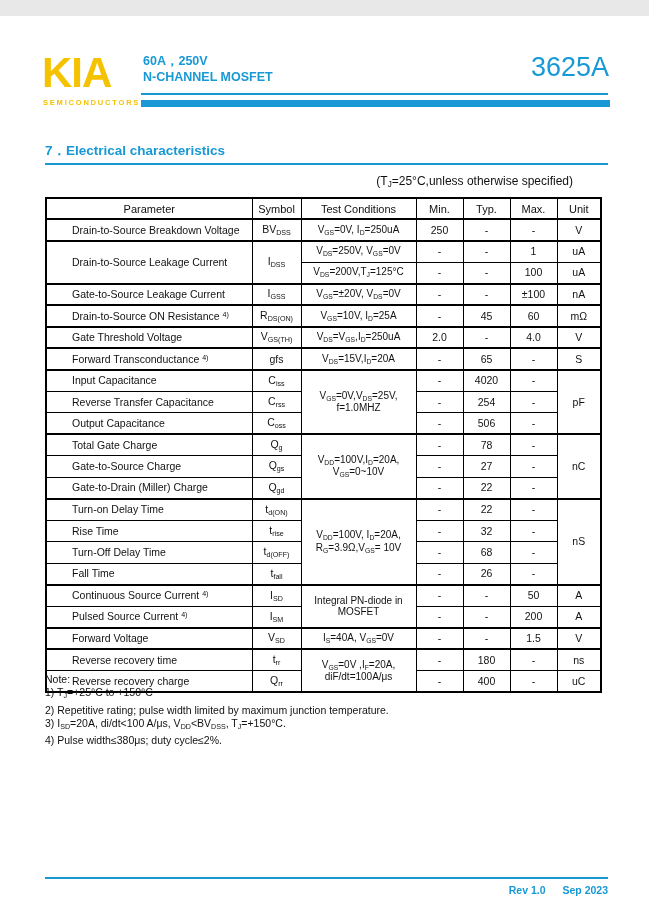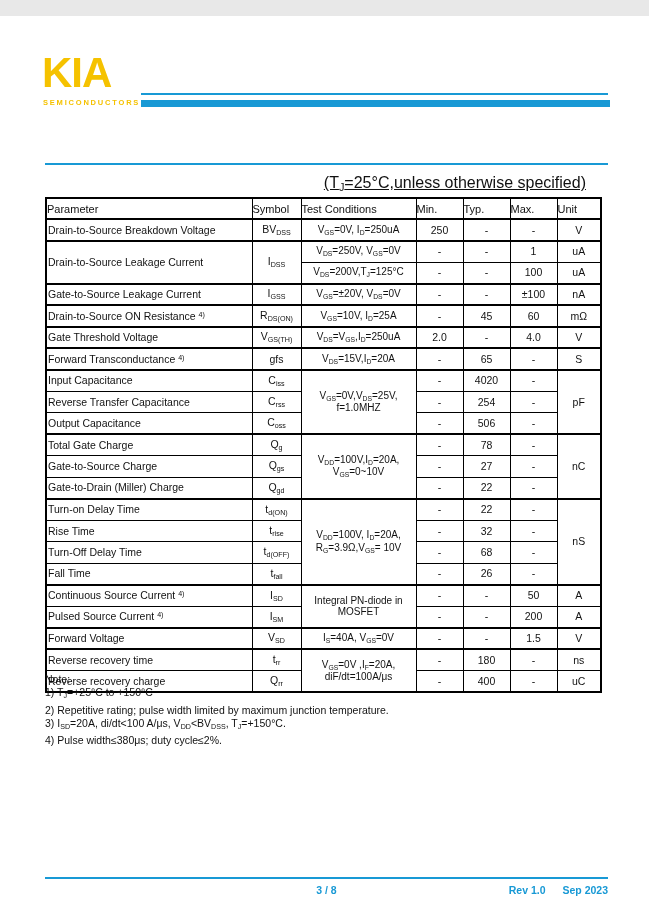--- a/index.html
+++ b/index.html
@@ -45,41 +45,41 @@
   .section-title {
     position:absolute; left:45px; top:126px;
     font-size:13.5px; font-weight:bold;
     color:var(--accent,#1899D5);
   }
   .title-rule {
     position:absolute; left:45px; right:41px; top:147px; height:2px;
     background:var(--accent,#1899D5);
   }
   .condition-note {
-    position:absolute; right:63px; top:158px;
-    font-size:16px; color:#111;text-decoration:underline;
+    position:absolute; right:76px; top:158px;
+    font-size:12px; color:#111;
   }
   
   .char-table {
     position:absolute; left:45px; top:181px; width:555px;
     border-collapse:collapse; table-layout:fixed;
     border:2px solid #000;
     font-size:10.5px;
   }
   .char-table th {
     border:1px solid #000; border-bottom:2px solid #000;
-    height:21px; font-weight:normal; font-size:11px; text-align:left;
+    height:21px; font-weight:normal; font-size:11px; text-align:center;
   }
   .char-table td {
     border:1px solid #000;
     height:21.5px; text-align:center; vertical-align:middle;
     padding:1px 2px; white-space:pre-line; line-height:1.15;
   }
   .char-table tr.sep td { border-top:2px solid #000; }
-  .char-table td.param { text-align:left; padding-left:1px; }
+  .char-table td.param { text-align:left; padding-left:25px; }
   .char-table td.cond  { font-size:10px; }
   sub { font-size:0.68em; vertical-align:-0.25em; letter-spacing:0; }
   sup { font-size:0.68em; vertical-align:0.4em; }
   
   .notes {
     position:absolute; left:45px; top:657px;
     font-size:10.5px; line-height:13.4px; color:#111;
   }
   
   .footer-rule {
@@ -99,23 +99,29 @@
   .footer-rev span { margin-left:14px; }
   .footer-rev span:first-child { margin-left:0;text-align:center; }
 </style>
 </head>
 <body>
 
 <div class="page">
 
   <div class="logo-text">KIA</div>
   <div class="logo-sub">SEMICONDUCTORS</div>
+  <div class="subtitle">
+    <div>60A，250V</div>
+    <div>N-CHANNEL MOSFET</div>
+  </div>
+  <div class="part-number">3625A</div>
   <div class="rule-thin"></div>
   <div class="rule-thick"></div>
 
+  <div class="section-title">7．Electrical characteristics</div>
   <div class="title-rule"></div>
   <div class="condition-note">(T<sub>J</sub>=25°C,unless otherwise specified)</div>
 
   <table class="char-table">
     <colgroup>
       <col style="width:206px">
         <col style="width:49px">
         <col style="width:115px">
       <col style="width:47px">
         <col style="width:47px">
@@ -326,19 +332,18 @@
     <div>Note:</div>
     <div>
         <div>1) T<sub>J</sub>=+25°C to +150°C</div>
         <div>2) Repetitive rating; pulse width limited by maximum junction temperature.</div>
         <div>3) I<sub>SD</sub>=20A, di/dt&lt;100 A/μs, V<sub>DD</sub>&lt;BV<sub>DSS</sub>, T<sub>J</sub>=+150°C.</div>
         <div>4) Pulse width≤380μs; duty cycle≤2%.</div>
       </div>
   </div>
 
   <div class="footer-rule"></div>
-  <div class="footer-page">3 / 8</div>
   <div class="footer-rev">
     <span>Rev 1.0</span>
     <span>Sep 2023</span>
   </div>
 
 </div>
 
 </body></html>

